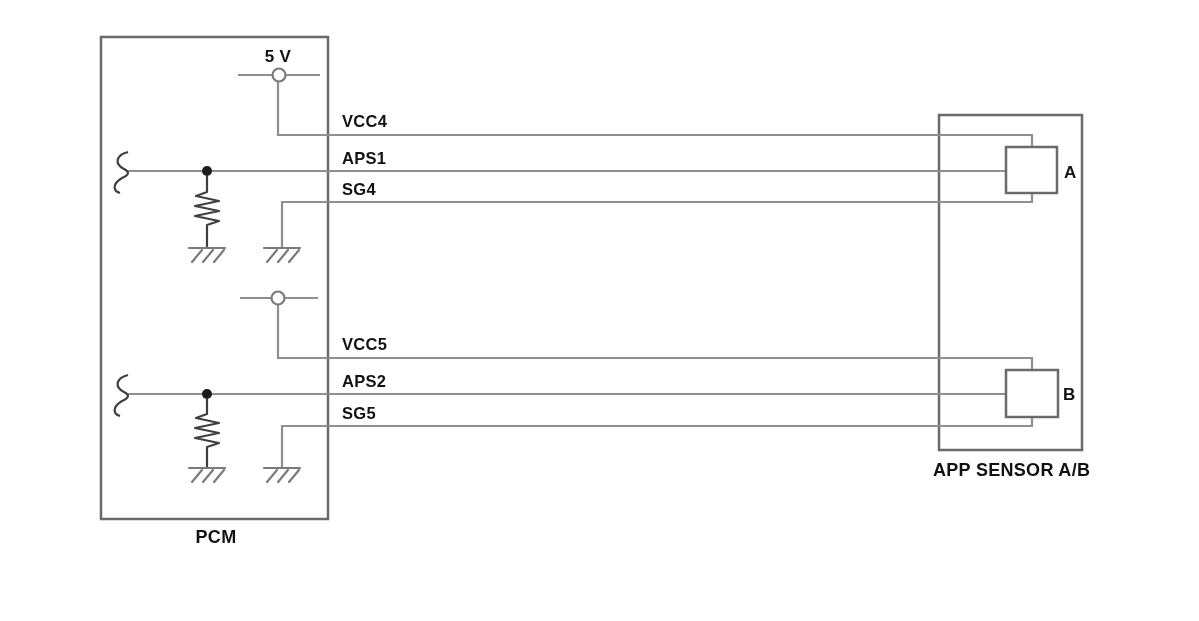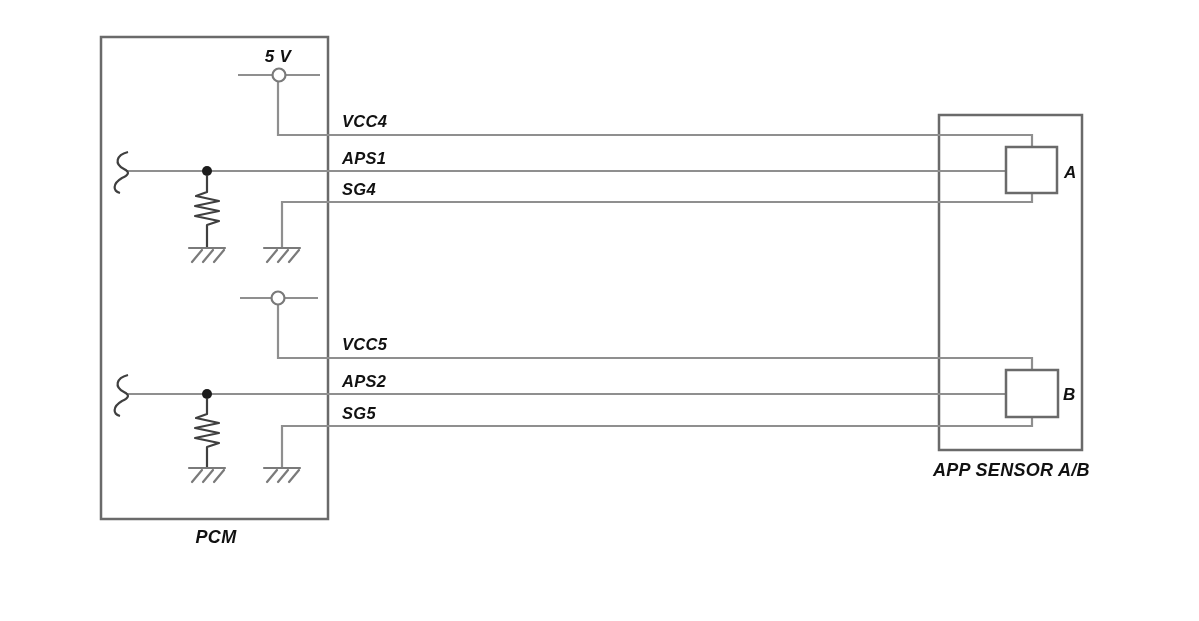--- a/index.html
+++ b/index.html
@@ -7,21 +7,20 @@
     padding: 0;
     background: #ffffff;
     font-family: "Liberation Sans", sans-serif;
   }
   .canvas {
     position: relative;
     width: 1199px;
     height: 621px;
     background: #ffffff;
     overflow: hidden;
-    font-style: italic;
   }
   svg { display: block; }
   .wire   { stroke: #8f8f8f; stroke-width: 2.2; fill: none; }
   .rail   { stroke: #8f8f8f; stroke-width: 2.2; fill: none; }
   .outline{ stroke: #6a6a6a; stroke-width: 2.5; fill: #ffffff; }
   .symbol { stroke: #3f3f3f; stroke-width: 2.2; fill: none; stroke-linejoin: round; }
   .groundline { stroke: #7a7a7a; stroke-width: 2.2; fill: none; stroke-linecap: round; }
   .termcircle { stroke: #7a7a7a; stroke-width: 2.2; fill: #ffffff; }
   .dot    { fill: #1c1c1c; stroke: none; }
   .lbl {

